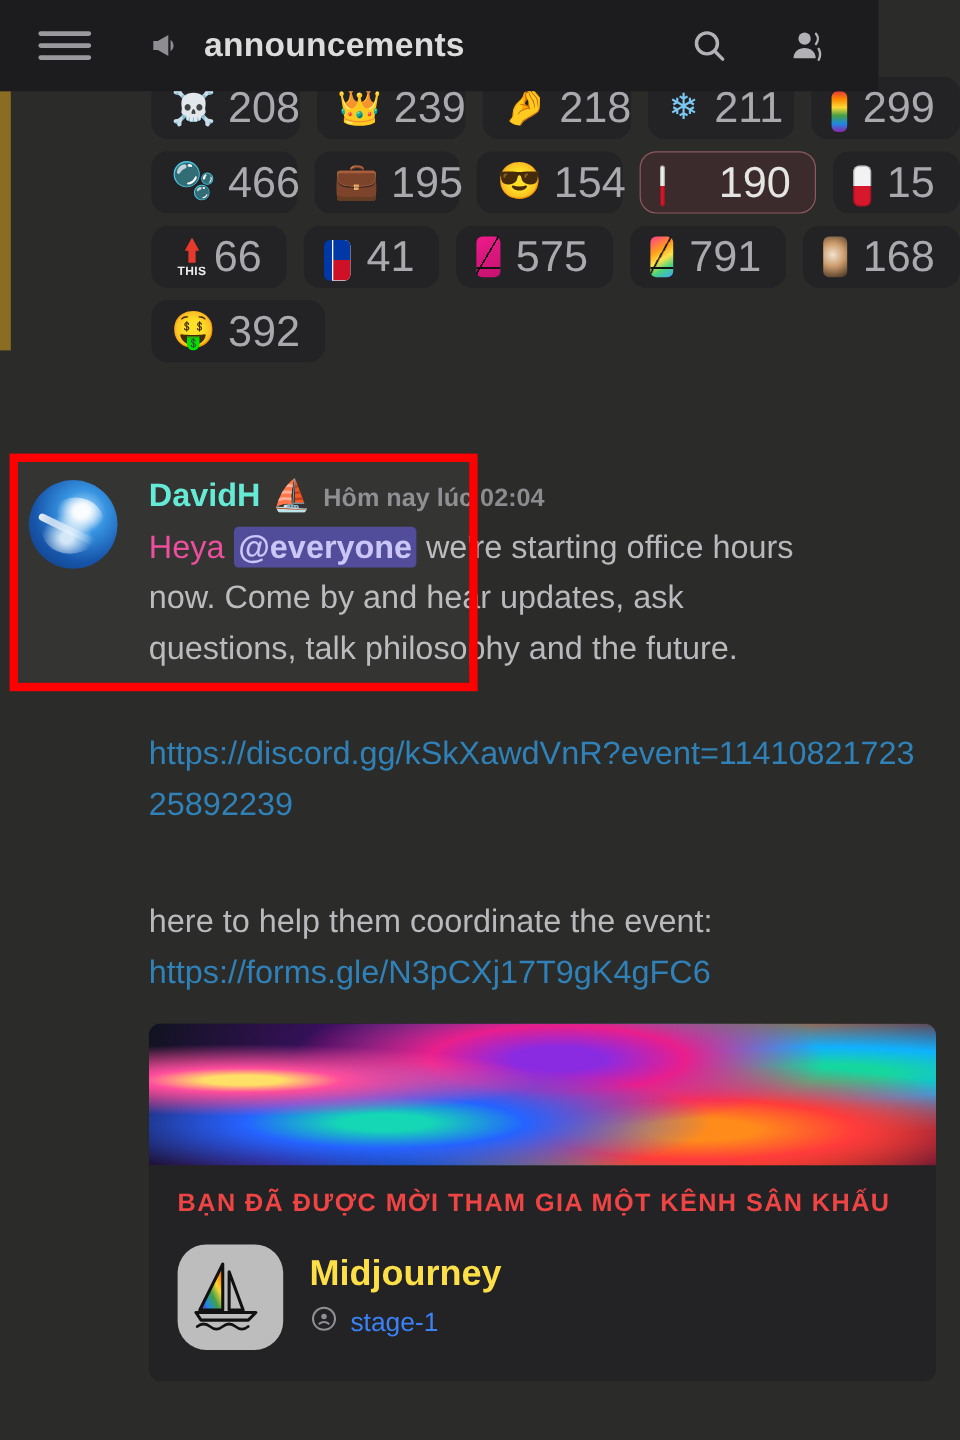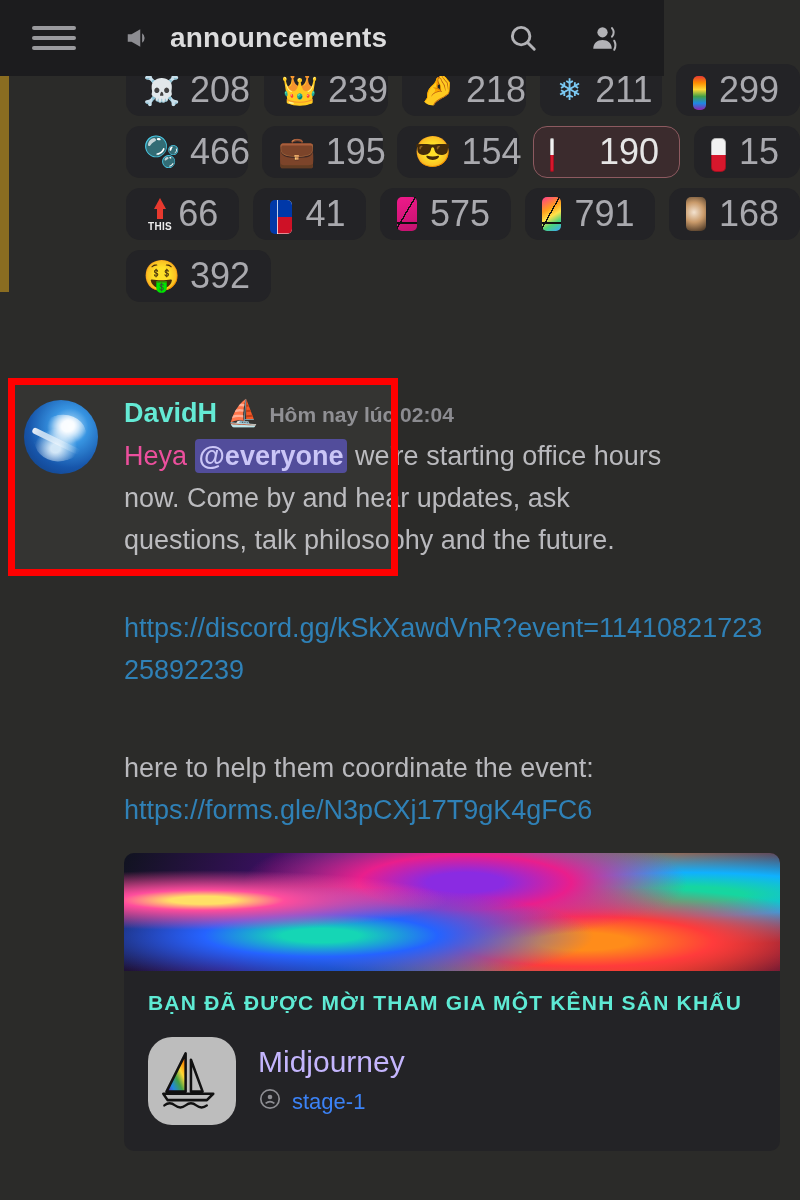--- a/index.html
+++ b/index.html
@@ -6,21 +6,21 @@
   html, body {
     width: 800px; height: 1200px;
     background: #1c1c1e;
     font-family: "Liberation Sans", sans-serif;
     overflow: hidden;
   }
   .screen { position: relative; width: 800px; height: 1200px; background: #2b2b29; overflow: hidden; }
 
   
   .header {
-    position: absolute; top: 0; left: 0; width: 664px; height: 76px;
+    position: absolute; top: 0; left: 0; width: 732px; height: 76px;
     background: #1c1c1e;
     display: flex; align-items: center; z-index: 50;
   }
   .hamburger { width: 44px; height: 30px; margin-left: 32px; display: flex; flex-direction: column; justify-content: space-between; padding: 3px 0; cursor: pointer; }
   .hamburger span { display: block; height: 4px; background: #9a9a9e; border-radius: 2px; }
   .megaphone { margin-left: 46px; width: 34px; height: 34px; display: flex; align-items: center; justify-content: center; }
   .megaphone svg { width: 30px; height: 30px; fill: #8d8d92; }
   .chan-title { margin-left: 14px; font-size: 28px; font-weight: bold; color: #dcdcdd; letter-spacing: 0.2px; }
   .header-spacer { flex: 1; }
   .hicon { width: 46px; height: 46px; display: flex; align-items: center; justify-content: center; }
@@ -107,26 +107,26 @@
   .embed-banner { height: 118px; width: 100%;
     background:
       radial-gradient(ellipse at 12% 40%, #ffe066 0 4%, #ff4d9d 10%, transparent 30%),
       radial-gradient(ellipse at 30% 70%, #15d6b5 0 6%, #2563ff 18%, transparent 42%),
       radial-gradient(ellipse at 52% 25%, #8a2be2 0 8%, #e91e8c 22%, transparent 46%),
       radial-gradient(ellipse at 70% 75%, #ff8c1a 0 7%, #ff3b3b 20%, transparent 44%),
       radial-gradient(ellipse at 86% 35%, #16d6a0 0 7%, #0fb1ff 20%, transparent 46%),
       linear-gradient(115deg, #10131f 0%, #3a1060 22%, #0d4f9e 42%, #12a39a 58%, #c84a10 78%, #4a1030 100%);
   }
   .embed-inner { padding: 20px 24px 26px 24px; }
-  .embed-title { font-size: 21px; font-weight: bold; letter-spacing: 1.2px; color: #5eead4; }
+  .embed-title { font-size: 21px; font-weight: bold; letter-spacing: 1.2px; color: #ef4444; }
   .embed-row { display: flex; align-items: center; gap: 22px; margin-top: 22px; }
   .srv-icon { width: 88px; height: 88px; border-radius: 24px; background: #bdbdbd; display: flex; align-items: center; justify-content: center; flex: none; }
   .srv-icon svg { width: 68px; height: 68px; }
   .srv-meta { display: flex; flex-direction: column; gap: 8px; }
-  .srv-name { font-size: 30px; font-weight: normal; color: #c4b5fd; }
+  .srv-name { font-size: 30px; font-weight: bold; color: #fde047; }
   .srv-chan { display: flex; align-items: center; gap: 10px; font-size: 22px; color: #3b82f6; }
   .srv-chan svg { width: 24px; height: 24px; stroke: #8e8e93; fill: none; stroke-width: 1.7; }
 
   
   .redbox { position: absolute; left: 8px; top: 378px; width: 390px; height: 198px; border: 7px solid #ff0000; z-index: 60; pointer-events: none; }
   .bright-overlay { position: absolute; left: 15px; top: 385px; width: 376px; height: 184px; background: rgba(255,255,255,0.045); z-index: 5; pointer-events: none; }
 </style>
 </head>
 <body>
 

